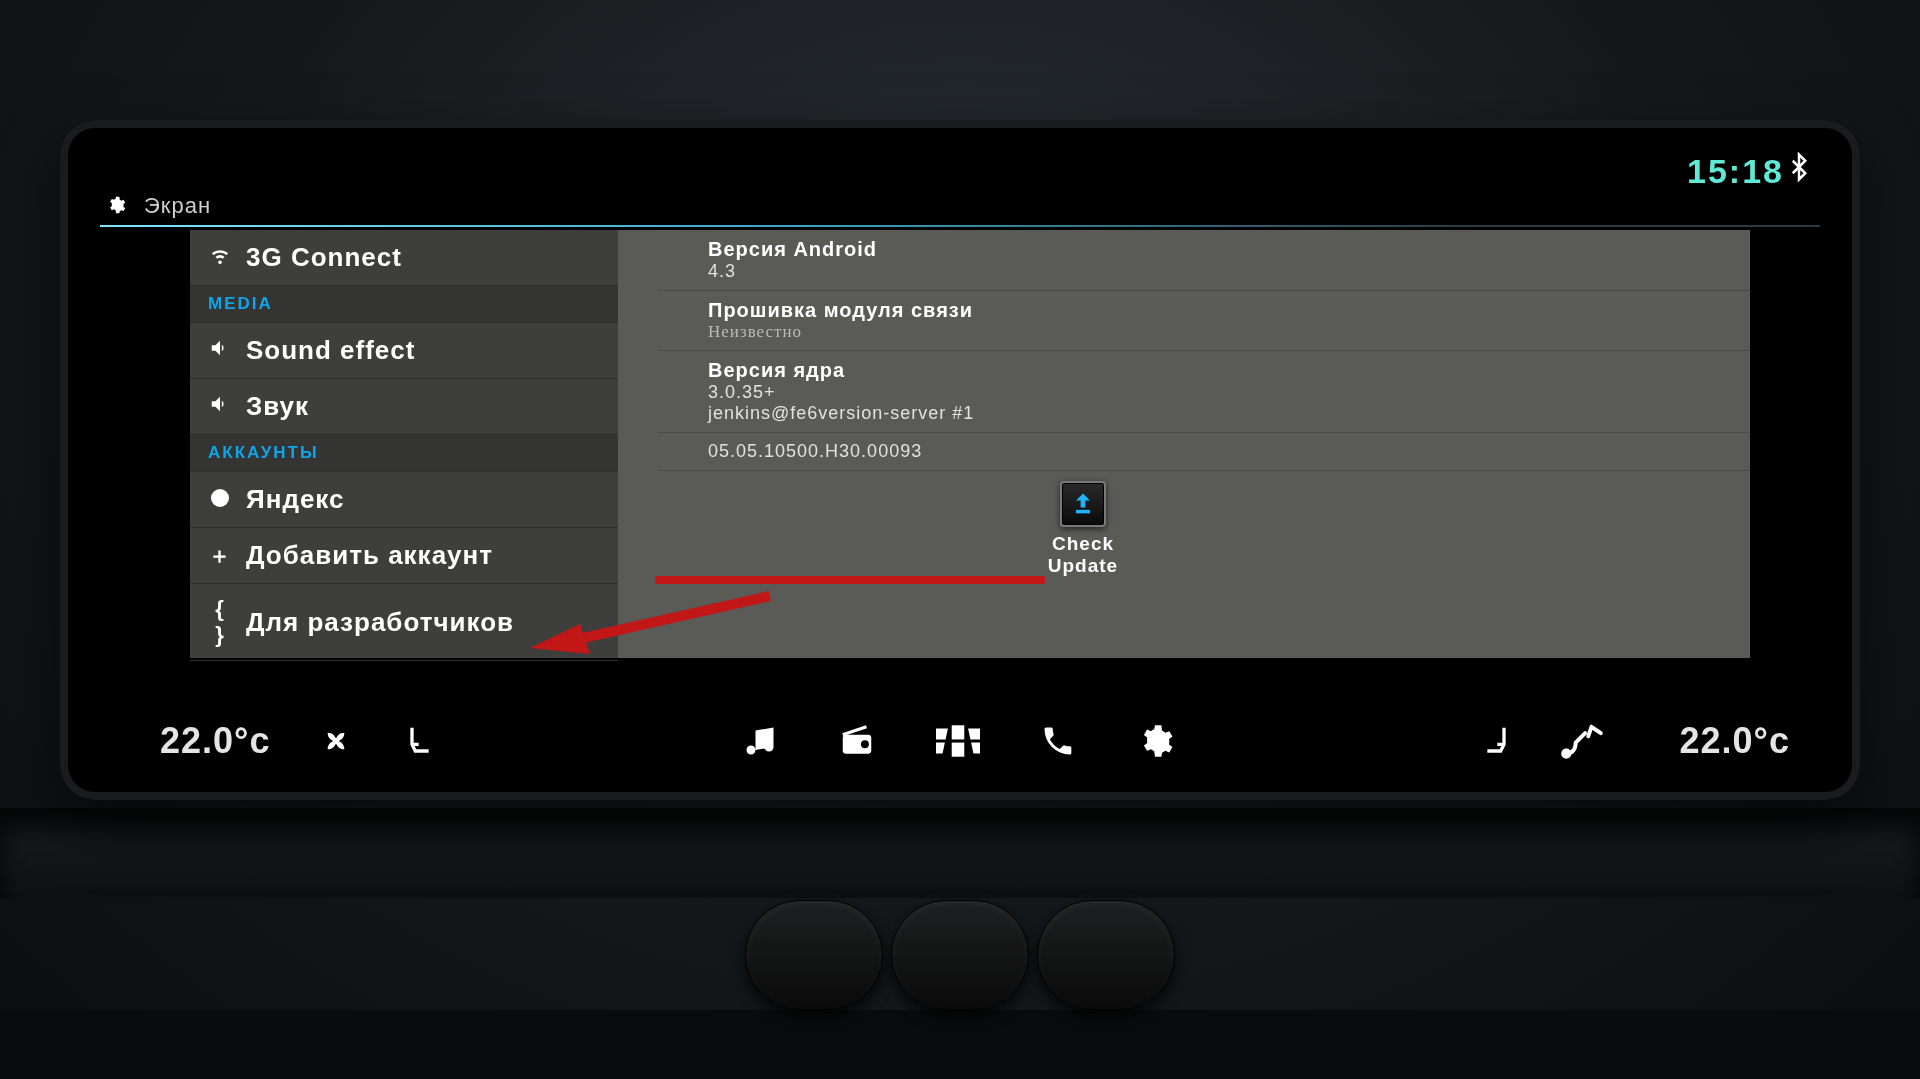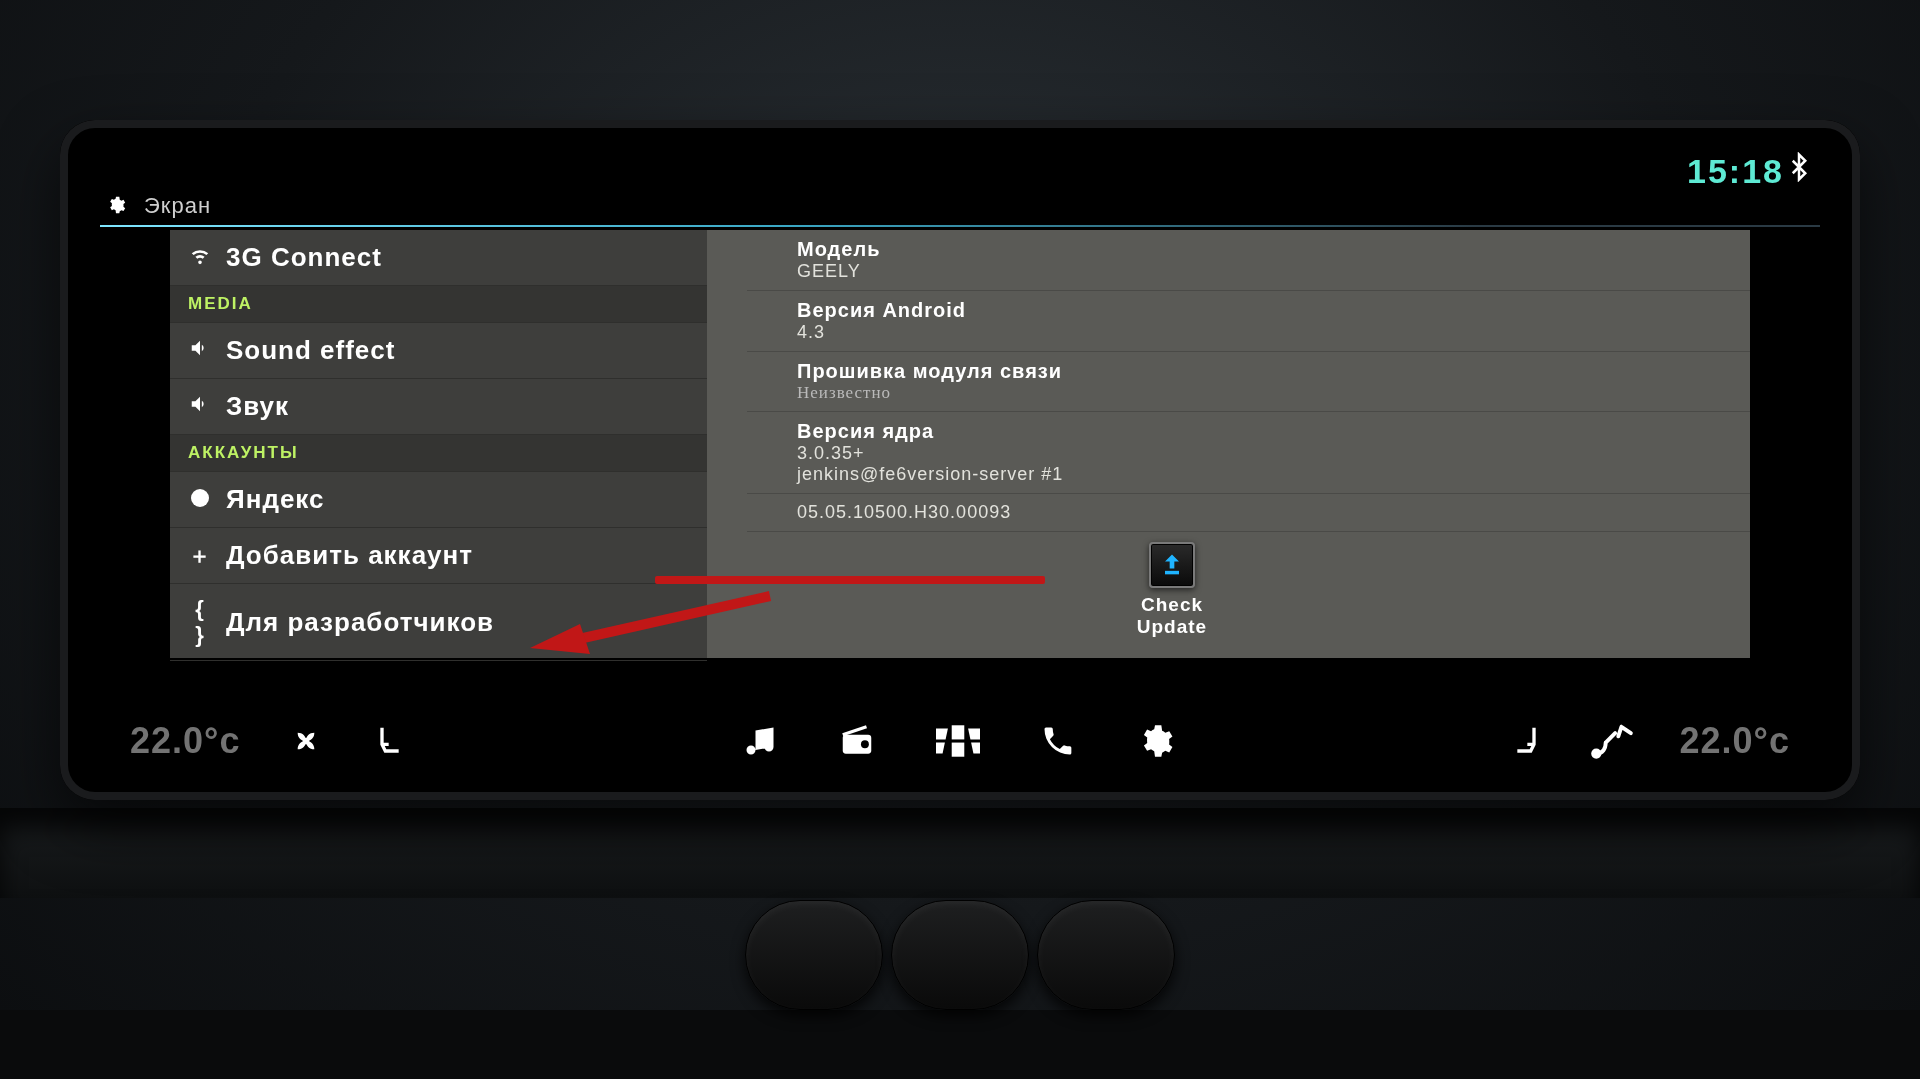--- a/index.html
+++ b/index.html
@@ -56,40 +56,40 @@
   }
 
   
   .main {
     display: flex;
     height: 428px;
     margin-top: 3px;
   }
 
   .sidebar {
-    width: 537px;
+    width: 428px;
     background: #3e3e3c;
     position: relative;
     z-index:1;
-    margin-left:70px;
+    margin-left:90px;
     flex:none;
   }
   .side-item {
     display: flex; align-items: center; gap: 14px;
     padding: 12px 18px;
     font-size: 26px; font-weight: bold;
     color: #fff;
     border-bottom: 1px solid #2f2f2d;
     letter-spacing: 1px;
     cursor: pointer;
   }
   .side-header {
     background: #343432;
     font-size: 17px;
-    color: #bef264;
+    color: #0ea5e9;
     padding: 8px 18px;
     font-weight: bold;
     letter-spacing: 2px;
     border-bottom: 1px solid #2f2f2d;
   }
   .side-item .ico { width:24px; text-align:center; font-size:22px; color:#fff; }
   .circle-ico { width:18px; height:18px; border-radius:50%; background:#fff; display:inline-block; }
 
   .content {
     flex: 1;
@@ -140,21 +140,21 @@
 
   
   .dock {
     position: absolute;
     left:0; right:0; bottom:6px;
     height: 66px;
     background: rgba(0,0,0,.35);
     display:flex; align-items:center; justify-content:space-between;
     padding: 0 30px;
   }
-  .dock .temp { font-size: 36px; color:#737373; letter-spacing:1px; font-weight:bold; }
+  .dock .temp { font-size: 36px; color:#e5e5e5; letter-spacing:1px; font-weight:bold;margin-left:30px; }
   .dock .cluster { display:flex; align-items:center; gap:46px; }
   .dock .cluster.center { gap:60px; }
   .dock .ico { color:#fff; cursor:pointer; }
   .dock svg { display:block; }
 
   
   .dash-shelf {
     position:absolute;
     left:0; right:0; top:808px; height:90px;
     background: linear-gradient(#1b1e20,#0e1011);
@@ -249,24 +249,20 @@
           <span>Добавить аккаунт</span>
         </div>
         <div class="side-item">
           <span class="ico">{ }</span>
           <span>Для разработчиков</span>
         </div>
       </div>
 
       <div class="content">
         <div class="info-block">
-          <div class="info-label">Модель</div>
-          <div class="info-value">GEELY</div>
-        </div>
-        <div class="info-block">
           <div class="info-label">Версия Android</div>
           <div class="info-value">4.3</div>
         </div>
         <div class="info-block">
           <div class="info-label">Прошивка модуля связи</div>
           <div class="info-value dim">Неизвестно</div>
         </div>
         <div class="info-block">
           <div class="info-label">Версия ядра</div>
           <div class="info-value">3.0.35+</div>

